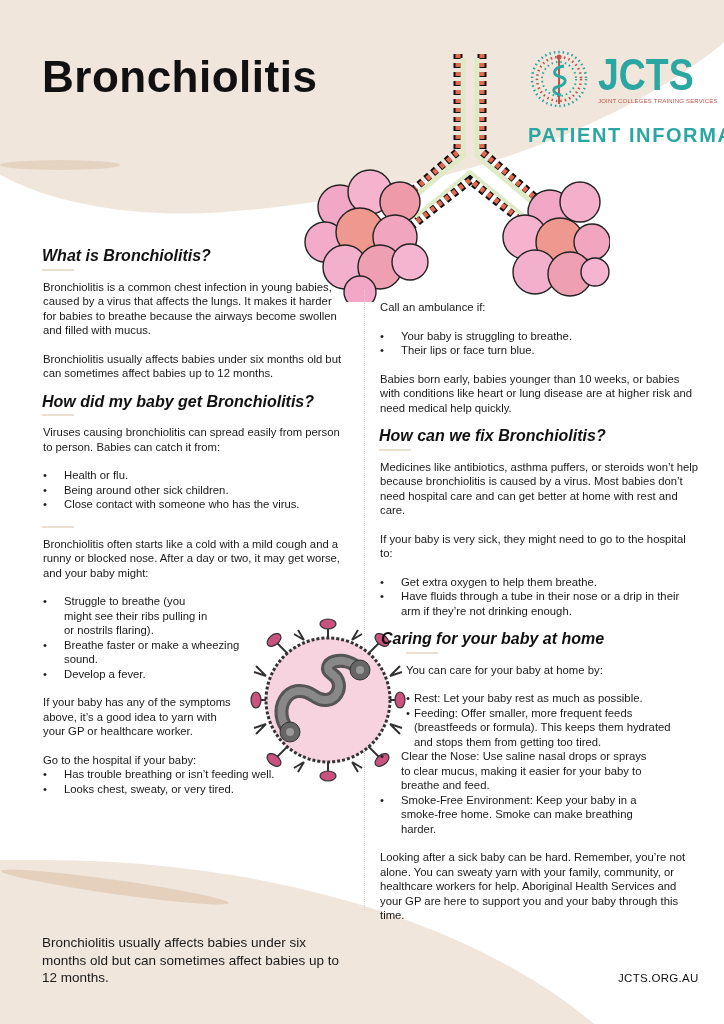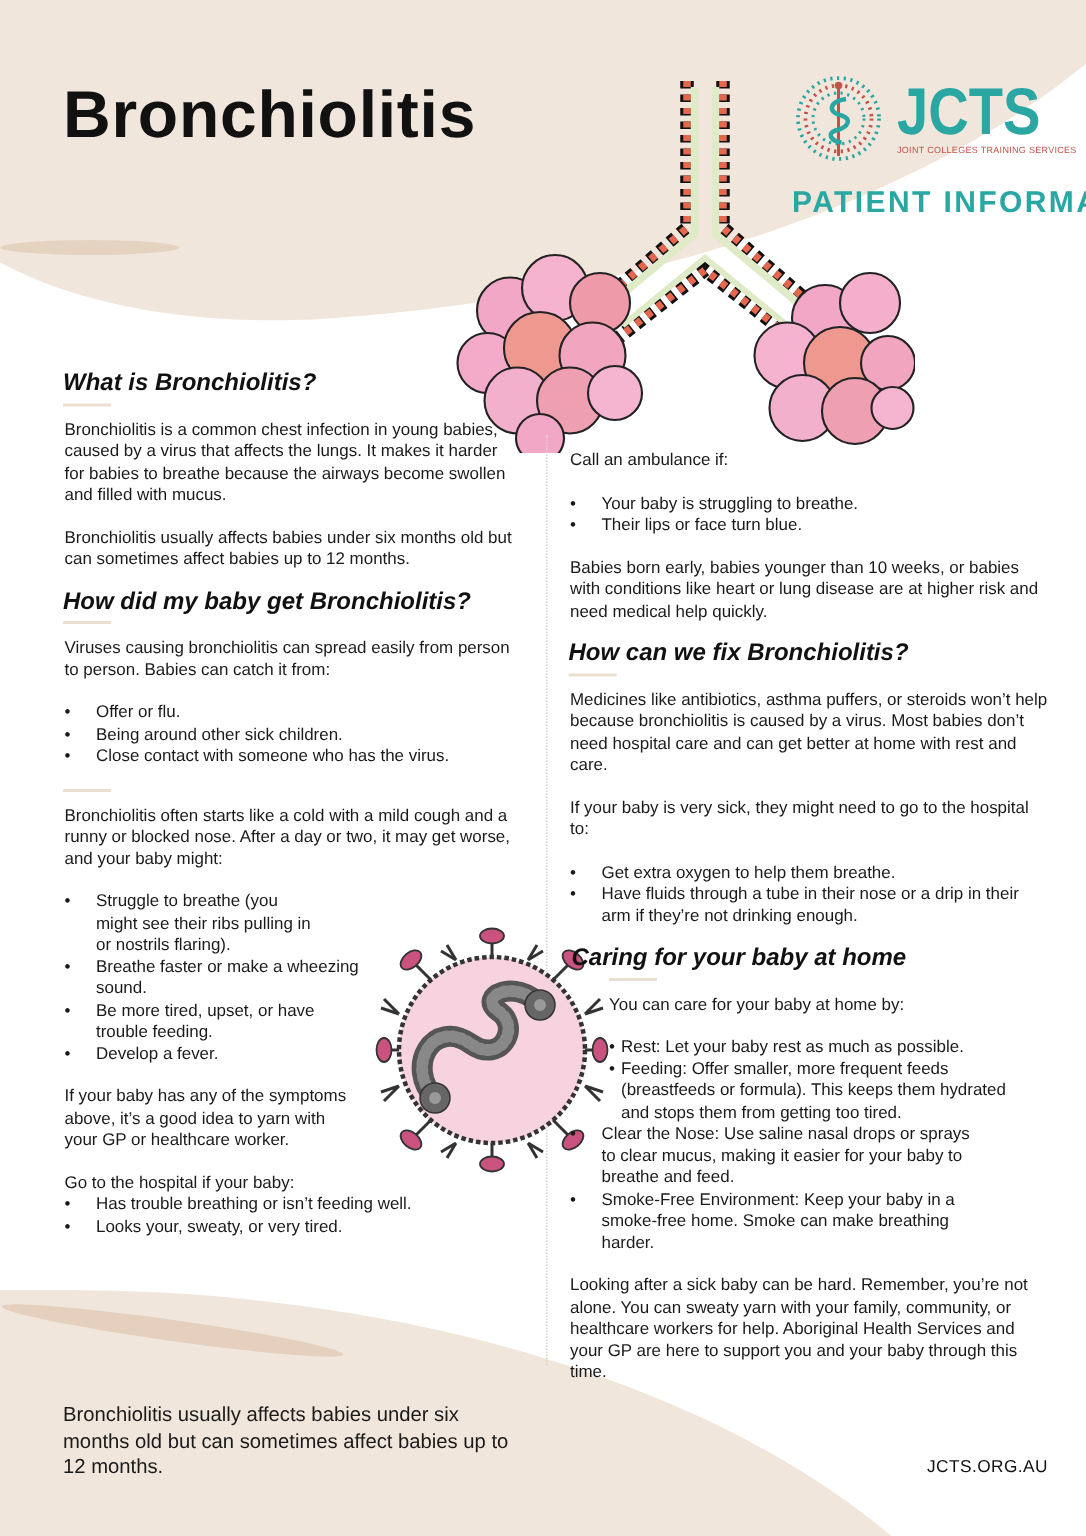--- a/index.html
+++ b/index.html
@@ -136,39 +136,38 @@
     <h2>What is Bronchiolitis?</h2>
     <div class="rule"></div>
     <p>Bronchiolitis is a common chest infection in young babies, caused by a virus that affects the lungs. It makes it harder for babies to breathe because the airways become swollen and filled with mucus.</p>
     <p>Bronchiolitis usually affects babies under six months old but can sometimes affect babies up to 12 months.</p>
   </section>
   <section>
     <h2>How did my baby get Bronchiolitis?</h2>
     <div class="rule"></div>
     <p>Viruses causing bronchiolitis can spread easily from person to person. Babies can catch it from:</p>
     <ul>
-      <li>Offer or flu.</li>
+      <li>Health or flu.</li>
       <li>Being around other sick children.</li>
       <li>Close contact with someone who has the virus.</li>
     </ul>
   </section>
   <section>
     <div class="rule"></div>
     <p>Bronchiolitis often starts like a cold with a mild cough and a runny or blocked nose. After a day or two, it may get worse, and your baby might:</p>
     <ul class="narrow">
       <li style="width:150px">Struggle to breathe (you might see their ribs pulling in or nostrils flaring).</li>
       <li>Breathe faster or make a wheezing sound.</li>
-      <li style="width:170px">Be more tired, upset, or have trouble feeding.</li>
       <li>Develop a fever.</li>
     </ul>
     <p class="narrow" style="width:190px">If your baby has any of the symptoms above, it’s a good idea to yarn with your GP or healthcare worker.</p>
     <p style="margin-bottom:0">Go to the hospital if your baby:</p>
     <ul>
       <li>Has trouble breathing or isn’t feeding well.</li>
-      <li>Looks your, sweaty, or very tired.</li>
+      <li>Looks chest, sweaty, or very tired.</li>
     </ul>
   </section>
 </div>
 
 <svg class="virus" width="160" height="170" viewBox="0 0 160 170">
   <g stroke="#333" stroke-width="2" fill="none">
     <path d="M80 14 L80 26"></path>
       <path d="M28 30 L40 42"></path>
       <path d="M132 30 L120 42"></path>
     <path d="M10 88 L22 88"></path>

